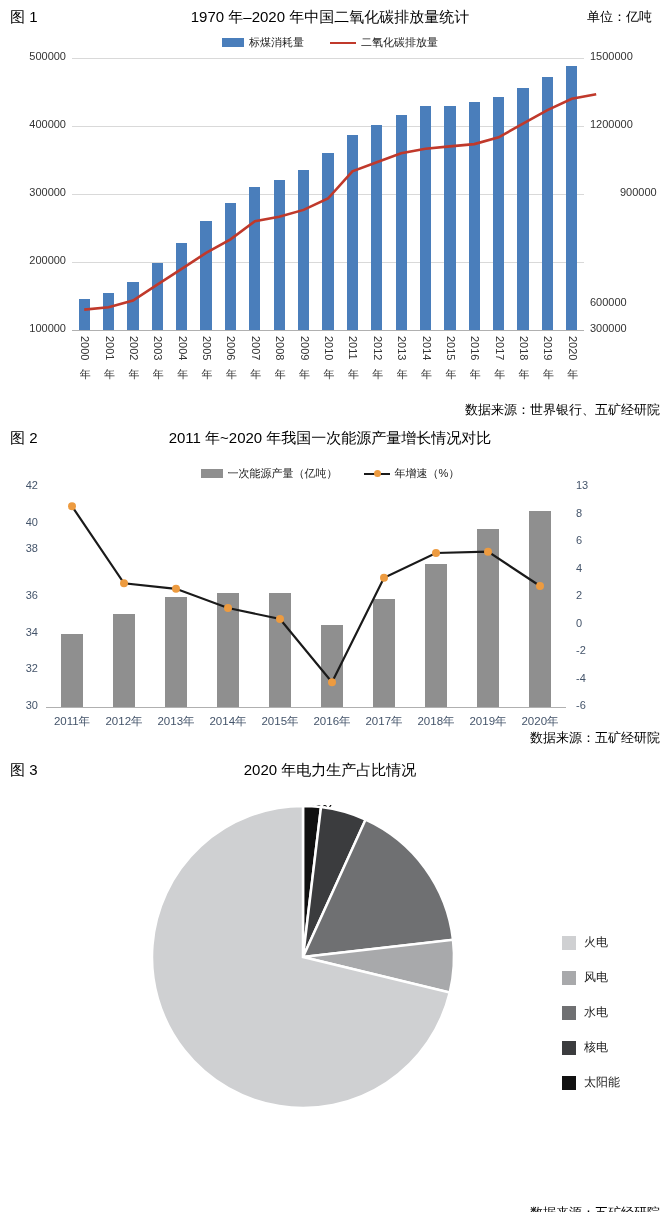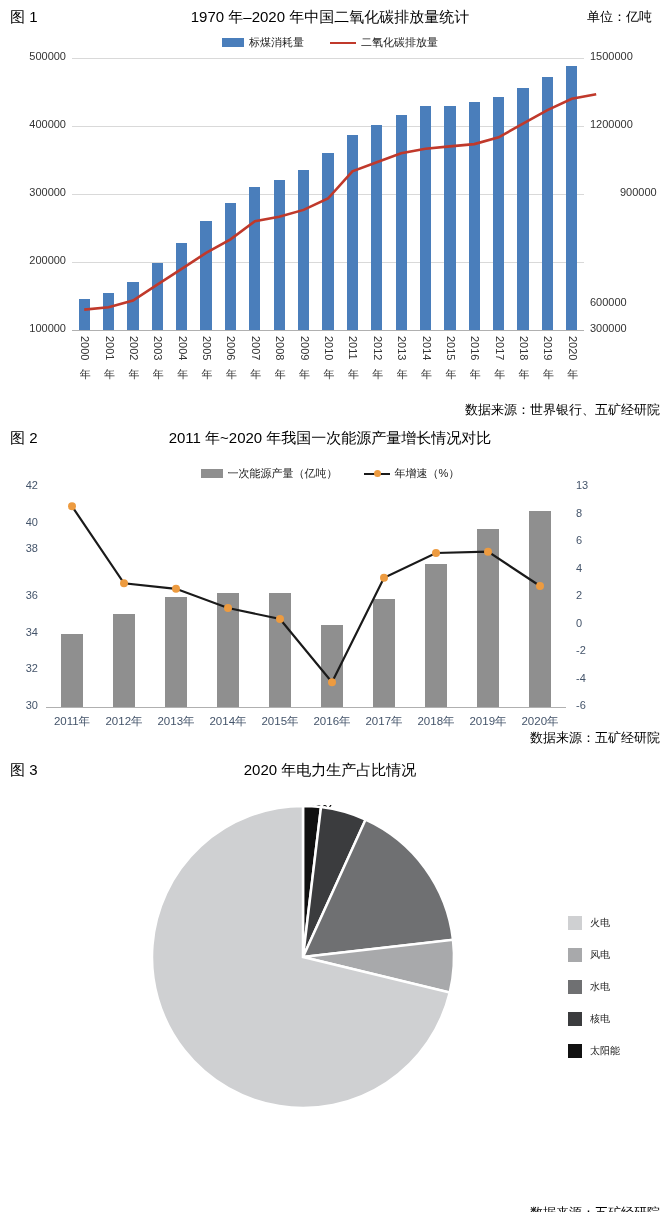--- a/index.html
+++ b/index.html
@@ -42,21 +42,21 @@
   .xtick{position:absolute;font-size:11px;color:#333;writing-mode:vertical-rl;white-space:nowrap;}
   .axisline{position:absolute;background:#b0b0b0;}
 
   
   #chart2-wrap{position:relative;height:270px;}
   .bar2{position:absolute;bottom:0;background:#8f8f8f;}
   .xtick2{position:absolute;font-size:11.5px;color:#44546a;white-space:nowrap;text-align:center;}
 
   
   #chart3-wrap{position:relative;height:430px;}
-  .pie-legend{position:absolute;right:40px;top:136px;font-size:10px;}
+  .pie-legend{position:absolute;right:40px;top:154px;font-size:12px;}
   .pie-legend .row{display:flex;align-items:center;gap:8px;margin-bottom:18px;}
   .pie-legend .box{width:14px;height:14px;display:inline-block;}
   .pie-lbl{position:absolute;font-size:13px;font-weight:bold;}
 </style>
 </head>
 <body>
 
 <div class="fig">
   <div class="fig-label" style="left:10px;top:8px;">图 1</div>
   <div class="fig-title" style="padding-top:8px;">1970 年–2020 年中国二氧化碳排放量统计</div>

